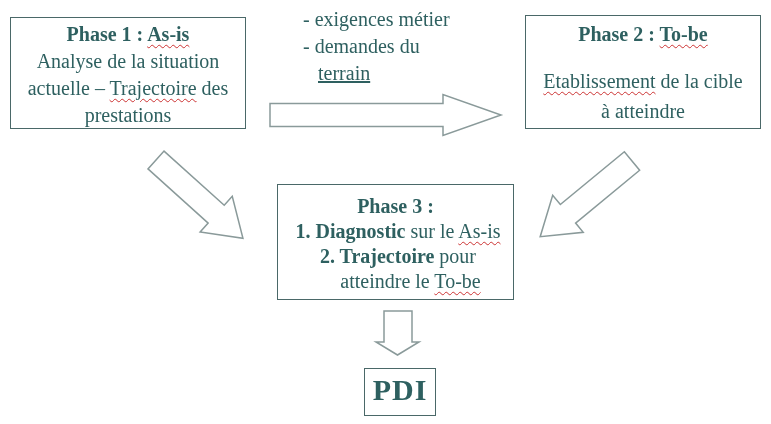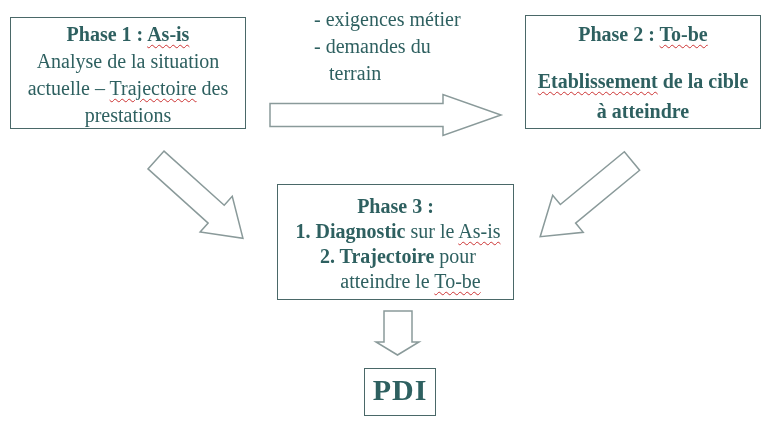--- a/index.html
+++ b/index.html
@@ -44,45 +44,45 @@
     width: 236px; height: 112px;
     font-size: 20px; line-height: 27px;
     padding-top: 3px;
   }
   .phase2 {
     left: 525px; top: 15px;
     width: 236px; height: 114px;
     font-size: 20px; line-height: 30px;
     padding-top: 3px;
   }
-  .phase2 .body-lines { margin-top: 17px; font-weight: bold; }
+  .phase2 .body-lines { margin-top: 17px; }
   .phase3 {
     left: 277px; top: 184px;
     width: 237px; height: 116px;
     font-size: 20px; line-height: 25px;
     padding-top: 9px;
   }
   .phase3 .item { text-align: center; padding-left: 5px; white-space: nowrap; }
   .phase3 .item.cont { padding-left: 30px; }
   .pdi {
     left: 364px; top: 368px;
     width: 72px; height: 48px;
     font-size: 30px; line-height: 41px;
     font-weight: bold;
     letter-spacing: 1px;
   }
   .annotation {
     position: absolute;
-    left: 314px; top: 6px;
+    left: 303px; top: 6px;
     font-size: 20px; line-height: 27px;
     text-align: left;
     z-index: 2;
     white-space: nowrap;
   }
-  .annotation .indent { padding-left: 15px; }
+  .annotation .indent { padding-left: 15px; text-decoration: underline; }
   .bold { font-weight: bold; }
   .flagged {
     text-decoration-line: underline;
     text-decoration-style: wavy;
     text-decoration-color: var(--misspelling-underline);
     text-decoration-thickness: 1px;
     text-underline-offset: 3px;
   }
 </style>
 </head>

